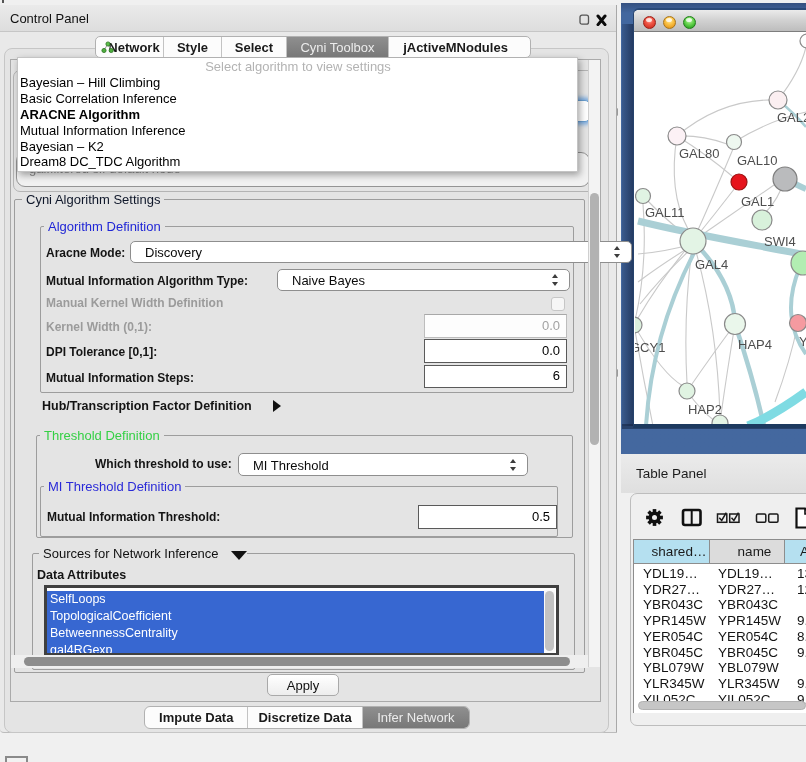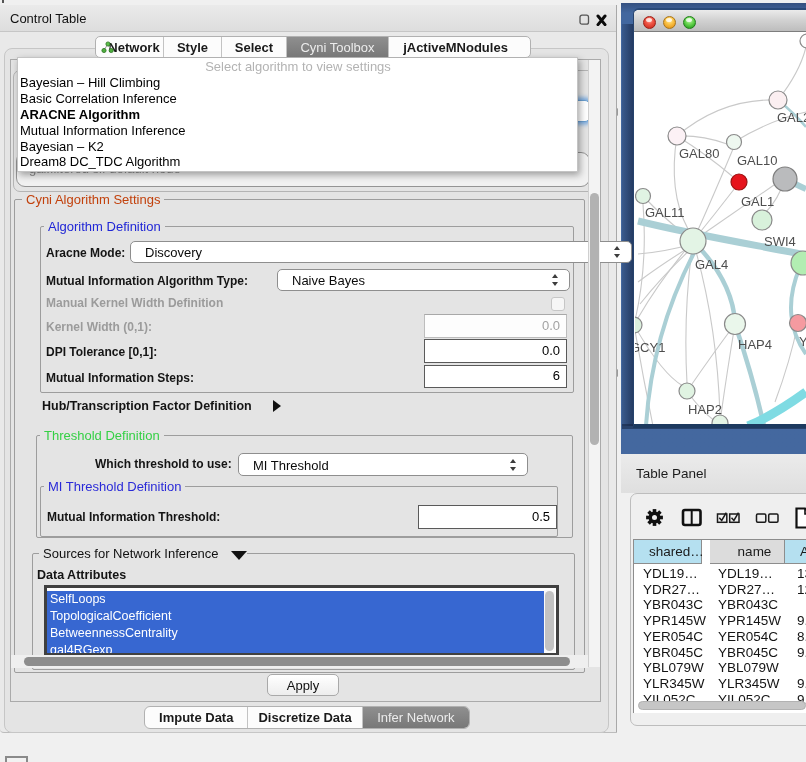--- a/index.html
+++ b/index.html
@@ -194,21 +194,21 @@
     <rect x="729.7" y="514" width="9.3" height="8.3"></rect>
     <path d="M 719.3,517.7 L 721.7,520.4 L 726.3,512.6"></path>
     <path d="M 731.5,517.7 L 733.9,520.4 L 738.5,512.6"></path>
     <rect x="756.5" y="514" width="9.3" height="8.3" rx="1.2"></rect>
     <rect x="768.7" y="514" width="9.3" height="8.3" rx="1.2"></rect>
   </g>
   <path d="M 796.5,508.5 h 8.5 l 5.5,5.5 v 13.5 h -14 z" fill="#fff" stroke="#101010" stroke-width="2.2"></path>
   <path d="M 805,508.5 v 5.5 h 5.5" fill="none" stroke="#101010" stroke-width="1.6"></path>
 </svg>
 <div class="abs" id="ttable">
-  <div class="hcell" style="left:0;width:68px;background:#b5e0f0;">shared…</div>
+  <div class="hcell" style="left:0;width:76px;background:#b5e0f0;">shared…</div>
   <div class="hcell" style="left:76px;width:75px;background:#dcdcdc;">name</div>
   <div class="hcell" style="left:151px;width:22px;background:#b5e0f0;">A</div>
   <div class="trow" style="top:26px;">
         <span class="c1">YDL19…</span>
         <span class="c2">YDL19…</span>
         <span class="c3">13</span>
       </div>
   <div class="trow" style="top:41.7px;">
         <span class="c1">YDR27…</span>
         <span class="c2">YDR27…</span>
@@ -246,21 +246,21 @@
         <span class="c1">YIL052C</span>
         <span class="c2">YIL052C</span>
         <span class="c3">9.</span>
       </div>
 </div>
 <div class="abs" id="tscroll"></div>
 <div class="arrowL" style="left:613px;top:108px;"></div>
 <div class="arrowL" style="left:613px;top:369px;"></div>
 
 <div class="abs" id="win">
-  <div class="abs" id="wtitle">Control Table</div>
+  <div class="abs" id="wtitle">Control Panel</div>
   <svg class="abs" style="left:579px;top:9px;" width="28" height="12" viewBox="0 0 28 12">
     <rect x="1" y="1.2" width="8.5" height="9" rx="2" fill="none" stroke="#555" stroke-width="1.3"></rect>
     <path d="M 19,2 L 26,10.6 M 26,2 L 19,10.6" stroke="#0a0a0a" stroke-width="3" stroke-linecap="round" fill="none"></path>
   </svg>
   <div class="abs" id="panelA"></div>
   <div class="abs" id="cbox"></div>
 
   <div class="gbox" style="left:13px;top:65px;width:584px;height:120px;border-radius:7px;border-color:#b4b4b4;"></div>
   <div class="combo" style="left:25px;top:95px;width:565px;height:22px;box-shadow:0 0 4px 2.5px rgba(96,158,222,.85);border-color:#6a9fd0;">
         <span style="color:#999;"></span>
@@ -288,21 +288,21 @@
         <circle cx="7" cy="3" r="2.1" fill="#5bbf48" stroke="#2c7422" stroke-width=".8"></circle>
         <circle cx="10.2" cy="9.5" r="2.1" fill="#4fae3f" stroke="#2c7422" stroke-width=".8"></circle>
       </svg>Network</div>
     <div style="width:58px;line-height:21px;">Style</div>
     <div style="width:65px;line-height:21px;">Select</div>
     <div class="sel" style="width:102px;line-height:21px;">Cyni Toolbox</div>
     <div style="width:133px;line-height:21px;">jActiveMNodules</div>
   </div>
 
   <div class="gbox" style="left:14px;top:194px;width:569px;height:472px;"></div>
-  <div class="glab" style="left:22px;top:187px;color:#c2410c;">Cyni Algorithm Settings</div>
+  <div class="glab" style="left:22px;top:187px;color:#0f172a;">Cyni Algorithm Settings</div>
 
   <div class="gbox" style="left:40px;top:221px;width:532px;height:165px;"></div>
   <div class="glab" style="left:44px;top:214px;color:#2026d6;">Algorithm Definition</div>
 
   <div class="blab" style="left:46px;top:241px;">Aracne Mode:</div>
   <div class="combo" style="left:130px;top:236px;width:502px;height:22px;">
         <span>Discovery</span>
         <i class="spin"></i>
       </div>
   <div class="blab" style="left:46px;top:269px;">Mutual Information Algorithm Type:</div>

